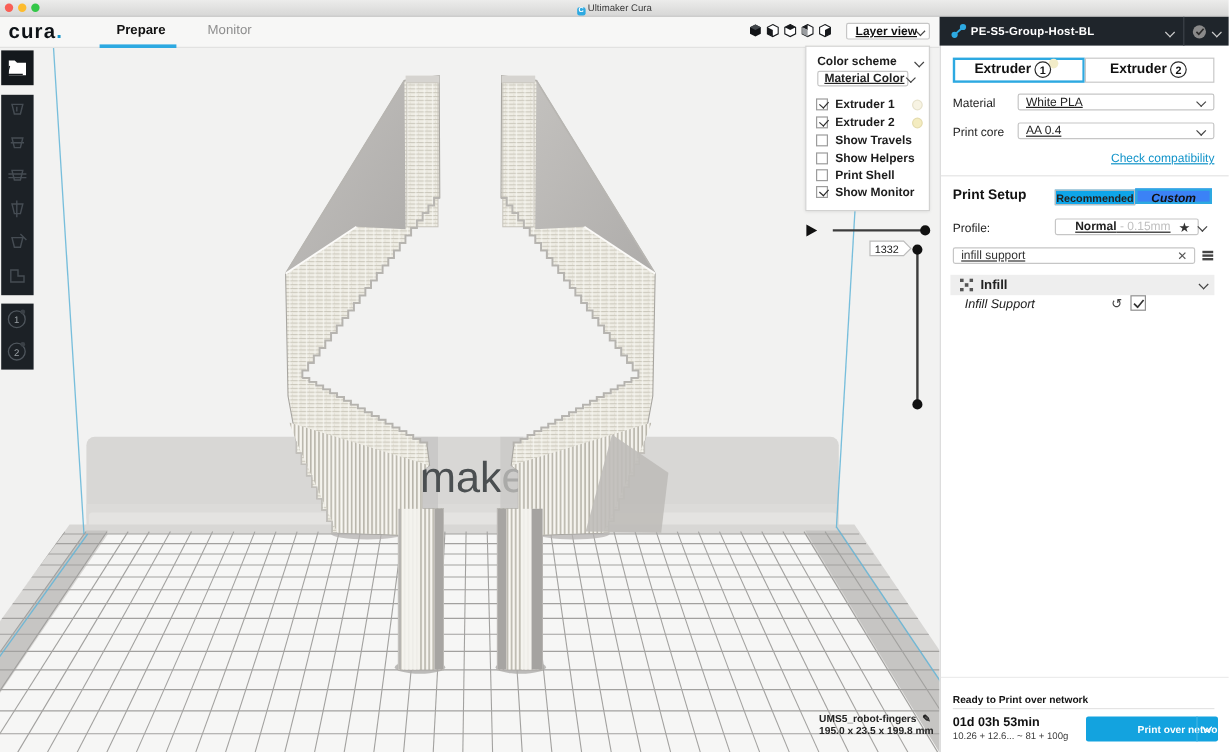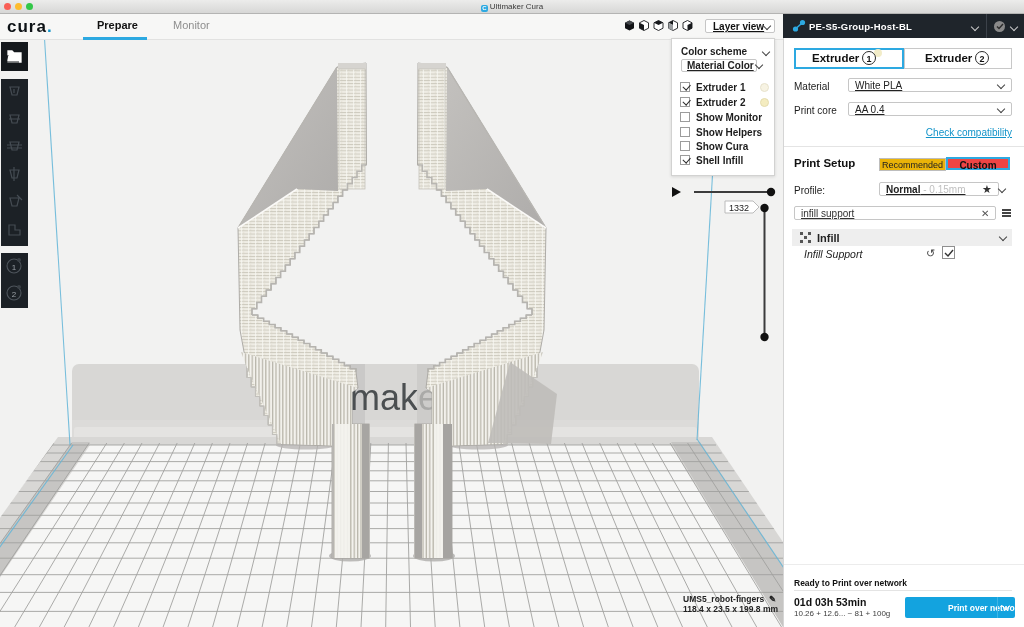--- a/index.html
+++ b/index.html
@@ -248,40 +248,40 @@
 <div class="chev" style="left:763px;top:48px;"></div>
 <div class="ddbox" style="left:681px;top:59px;width:76px;height:13px;line-height:12px;padding-left:5px;font-weight:bold;">Material Color</div>
 <div class="chev" style="left:756px;top:61px;"></div>
 <div class="cb check" style="left:680px;top:82px;"></div>
     <div class="lbl" style="left:696px;top:82px;;font-weight:bold;">Extruder 1</div>
 <div class="abs" style="left:760px;top:83px;width:9px;height:9px;border-radius:50%;background:#f7f3e3;border:1px solid #e7e2cc;"></div>
 <div class="cb check" style="left:680px;top:97px;"></div>
     <div class="lbl" style="left:696px;top:97px;;font-weight:bold;">Extruder 2</div>
 <div class="abs" style="left:760px;top:98px;width:9px;height:9px;border-radius:50%;background:#f4ecc0;border:1px solid #e5dcae;"></div>
 <div class="cb" style="left:680px;top:112px;"></div>
-    <div class="lbl" style="left:696px;top:112px;;font-weight:bold;">Show Monitor</div>
+    <div class="lbl" style="left:696px;top:112px;;font-weight:bold;">Show Travels</div>
 <div class="cb" style="left:680px;top:126.5px;"></div>
     <div class="lbl" style="left:696px;top:126.5px;;font-weight:bold;">Show Helpers</div>
 <div class="cb" style="left:680px;top:141px;"></div>
-    <div class="lbl" style="left:696px;top:141px;;font-weight:bold;">Show Cura</div>
+    <div class="lbl" style="left:696px;top:141px;;font-weight:bold;">Print Shell</div>
 <div class="cb check" style="left:680px;top:155px;"></div>
-    <div class="lbl" style="left:696px;top:155px;;font-weight:bold;">Shell Infill</div>
+    <div class="lbl" style="left:696px;top:155px;;font-weight:bold;">Show Monitor</div>
 
 <svg class="abs" style="left:668px;top:184px;" width="112" height="160" viewBox="0 0 112 160">
   <path d="M4,3 L13,8 L4,13 Z" fill="#111"></path>
   <line x1="26" y1="8" x2="103" y2="8" stroke="#3c3c3c" stroke-width="2"></line>
   <circle cx="103" cy="8" r="4.2" fill="#111"></circle>
   <line x1="96.5" y1="24" x2="96.5" y2="153" stroke="#3c3c3c" stroke-width="2"></line>
   <circle cx="96.5" cy="24" r="4.2" fill="#111"></circle>
   <circle cx="96.5" cy="153" r="4.2" fill="#111"></circle>
   <path d="M57,17 h28 l6,6 -6,6 h-28 z" fill="#fff" stroke="#bbb"></path>
   <text x="71" y="26.5" font-size="9" fill="#222" text-anchor="middle" font-family="Liberation Sans">1332</text>
 </svg>
 
-<div class="abs" style="right:246px;top:594px;font-size:8.5px;font-weight:bold;color:#222;">UMS5_robot-fingers &nbsp;✎<br><span style="font-weight:bold;">118.4 x 23.5 x 199.8 mm</span></div>
+<div class="abs" style="right:246px;top:594px;font-size:8.5px;font-weight:bold;color:#222;">UMS5_robot-fingers &nbsp;✎<br><span style="font-weight:bold;">195.0 x 23.5 x 199.8 mm</span></div>
 
 <div class="abs" id="rpanel"></div>
 <div class="abs" id="machinebar"></div>
 <svg class="abs" style="left:792px;top:19px;" width="16" height="14">
       <circle cx="3.5" cy="10" r="2.6" fill="#2da9e1"></circle>
       <circle cx="10.5" cy="3.5" r="2.6" fill="#2da9e1"></circle>
       <line x1="4.5" y1="9" x2="9.5" y2="4.5" stroke="#2da9e1" stroke-width="1.6"></line>
     </svg>
 <div class="abs" style="left:809px;top:21px;font-size:9.5px;font-weight:bold;color:#fff;letter-spacing:0.2px;">PE-S5-Group-Host-BL</div>
 <style>.chevW:before{border-color:#ccc !important;}</style>
@@ -305,25 +305,25 @@
 <div class="ddbox" style="left:848px;top:78px;width:164px;height:14px;line-height:13px;padding-left:6px;">White PLA</div>
 <div class="chev" style="left:998px;top:81px;"></div>
 <div class="lbl" style="left:794px;top:105px;">Print core</div>
 <div class="ddbox" style="left:848px;top:102px;width:164px;height:14px;line-height:13px;padding-left:6px;">AA 0.4</div>
 <div class="chev" style="left:998px;top:105px;"></div>
 <div class="abs" style="right:12px;top:127px;font-size:10px;color:#1193c9;text-decoration:underline;white-space:nowrap;">Check compatibility</div>
 
 <div class="abs" style="left:784px;top:146px;width:240px;height:1px;background:#e4e4e4;"></div>
 
 <div class="abs" style="left:794px;top:157px;font-size:11.5px;font-weight:bold;color:#111;">Print Setup</div>
-<div class="abs" style="left:879px;top:158px;width:67px;height:13px;border:1px solid #bdbdbd;background:#eab308;font-size:9px;font-weight:normal;color:#222;text-align:center;line-height:13px;">Recommended</div>
-<div class="abs" style="left:946px;top:156.5px;width:64px;height:13px;border:2px solid #2da9e1;background:#ef4444;font-size:10px;font-weight:bold;color:#111;text-align:center;line-height:13px;">Custom</div>
+<div class="abs" style="left:879px;top:158px;width:67px;height:13px;border:1px solid #bdbdbd;background:#0ea5e9;font-size:9px;font-weight:bold;color:#222;text-align:center;line-height:13px;">Recommended</div>
+<div class="abs" style="left:946px;top:156.5px;width:64px;height:13px;border:2px solid #2da9e1;background:#3b82f6;font-size:10px;font-weight:bold;color:#111;text-align:center;line-height:13px;font-style:italic;">Custom</div>
 
 <div class="lbl" style="left:794px;top:185px;">Profile:</div>
-<div class="ddbox" style="left:879px;top:182px;width:120px;height:14px;line-height:13px;padding-left:6px;"><b>Normal</b><span style="color:#c0c0c0;"> - 0.15mm</span></div>
+<div class="ddbox" style="left:879px;top:182px;width:120px;height:14px;line-height:13px;padding-left:16px;"><b>Normal</b><span style="color:#c0c0c0;"> - 0.15mm</span></div>
 <div class="abs" style="left:982px;top:183px;font-size:11px;color:#333;">★</div>
 <div class="chev" style="left:999px;top:185px;"></div>
 
 <div class="ddbox" style="left:794px;top:206px;width:202px;height:14px;line-height:13px;padding-left:6px;color:#333;">infill support</div>
 <div class="abs" style="left:981px;top:208px;font-size:10px;color:#555;">✕</div>
 <div class="abs" style="left:1002px;top:209px;width:9px;height:1.6px;background:#444;box-shadow:0 3px 0 #444, 0 6px 0 #444;"></div>
 
 <div class="abs" style="left:792px;top:229px;width:220px;height:17px;background:#eeeeee;"></div>
 <svg class="abs" style="left:800px;top:232px;" width="11" height="11">
       <g fill="#555">

